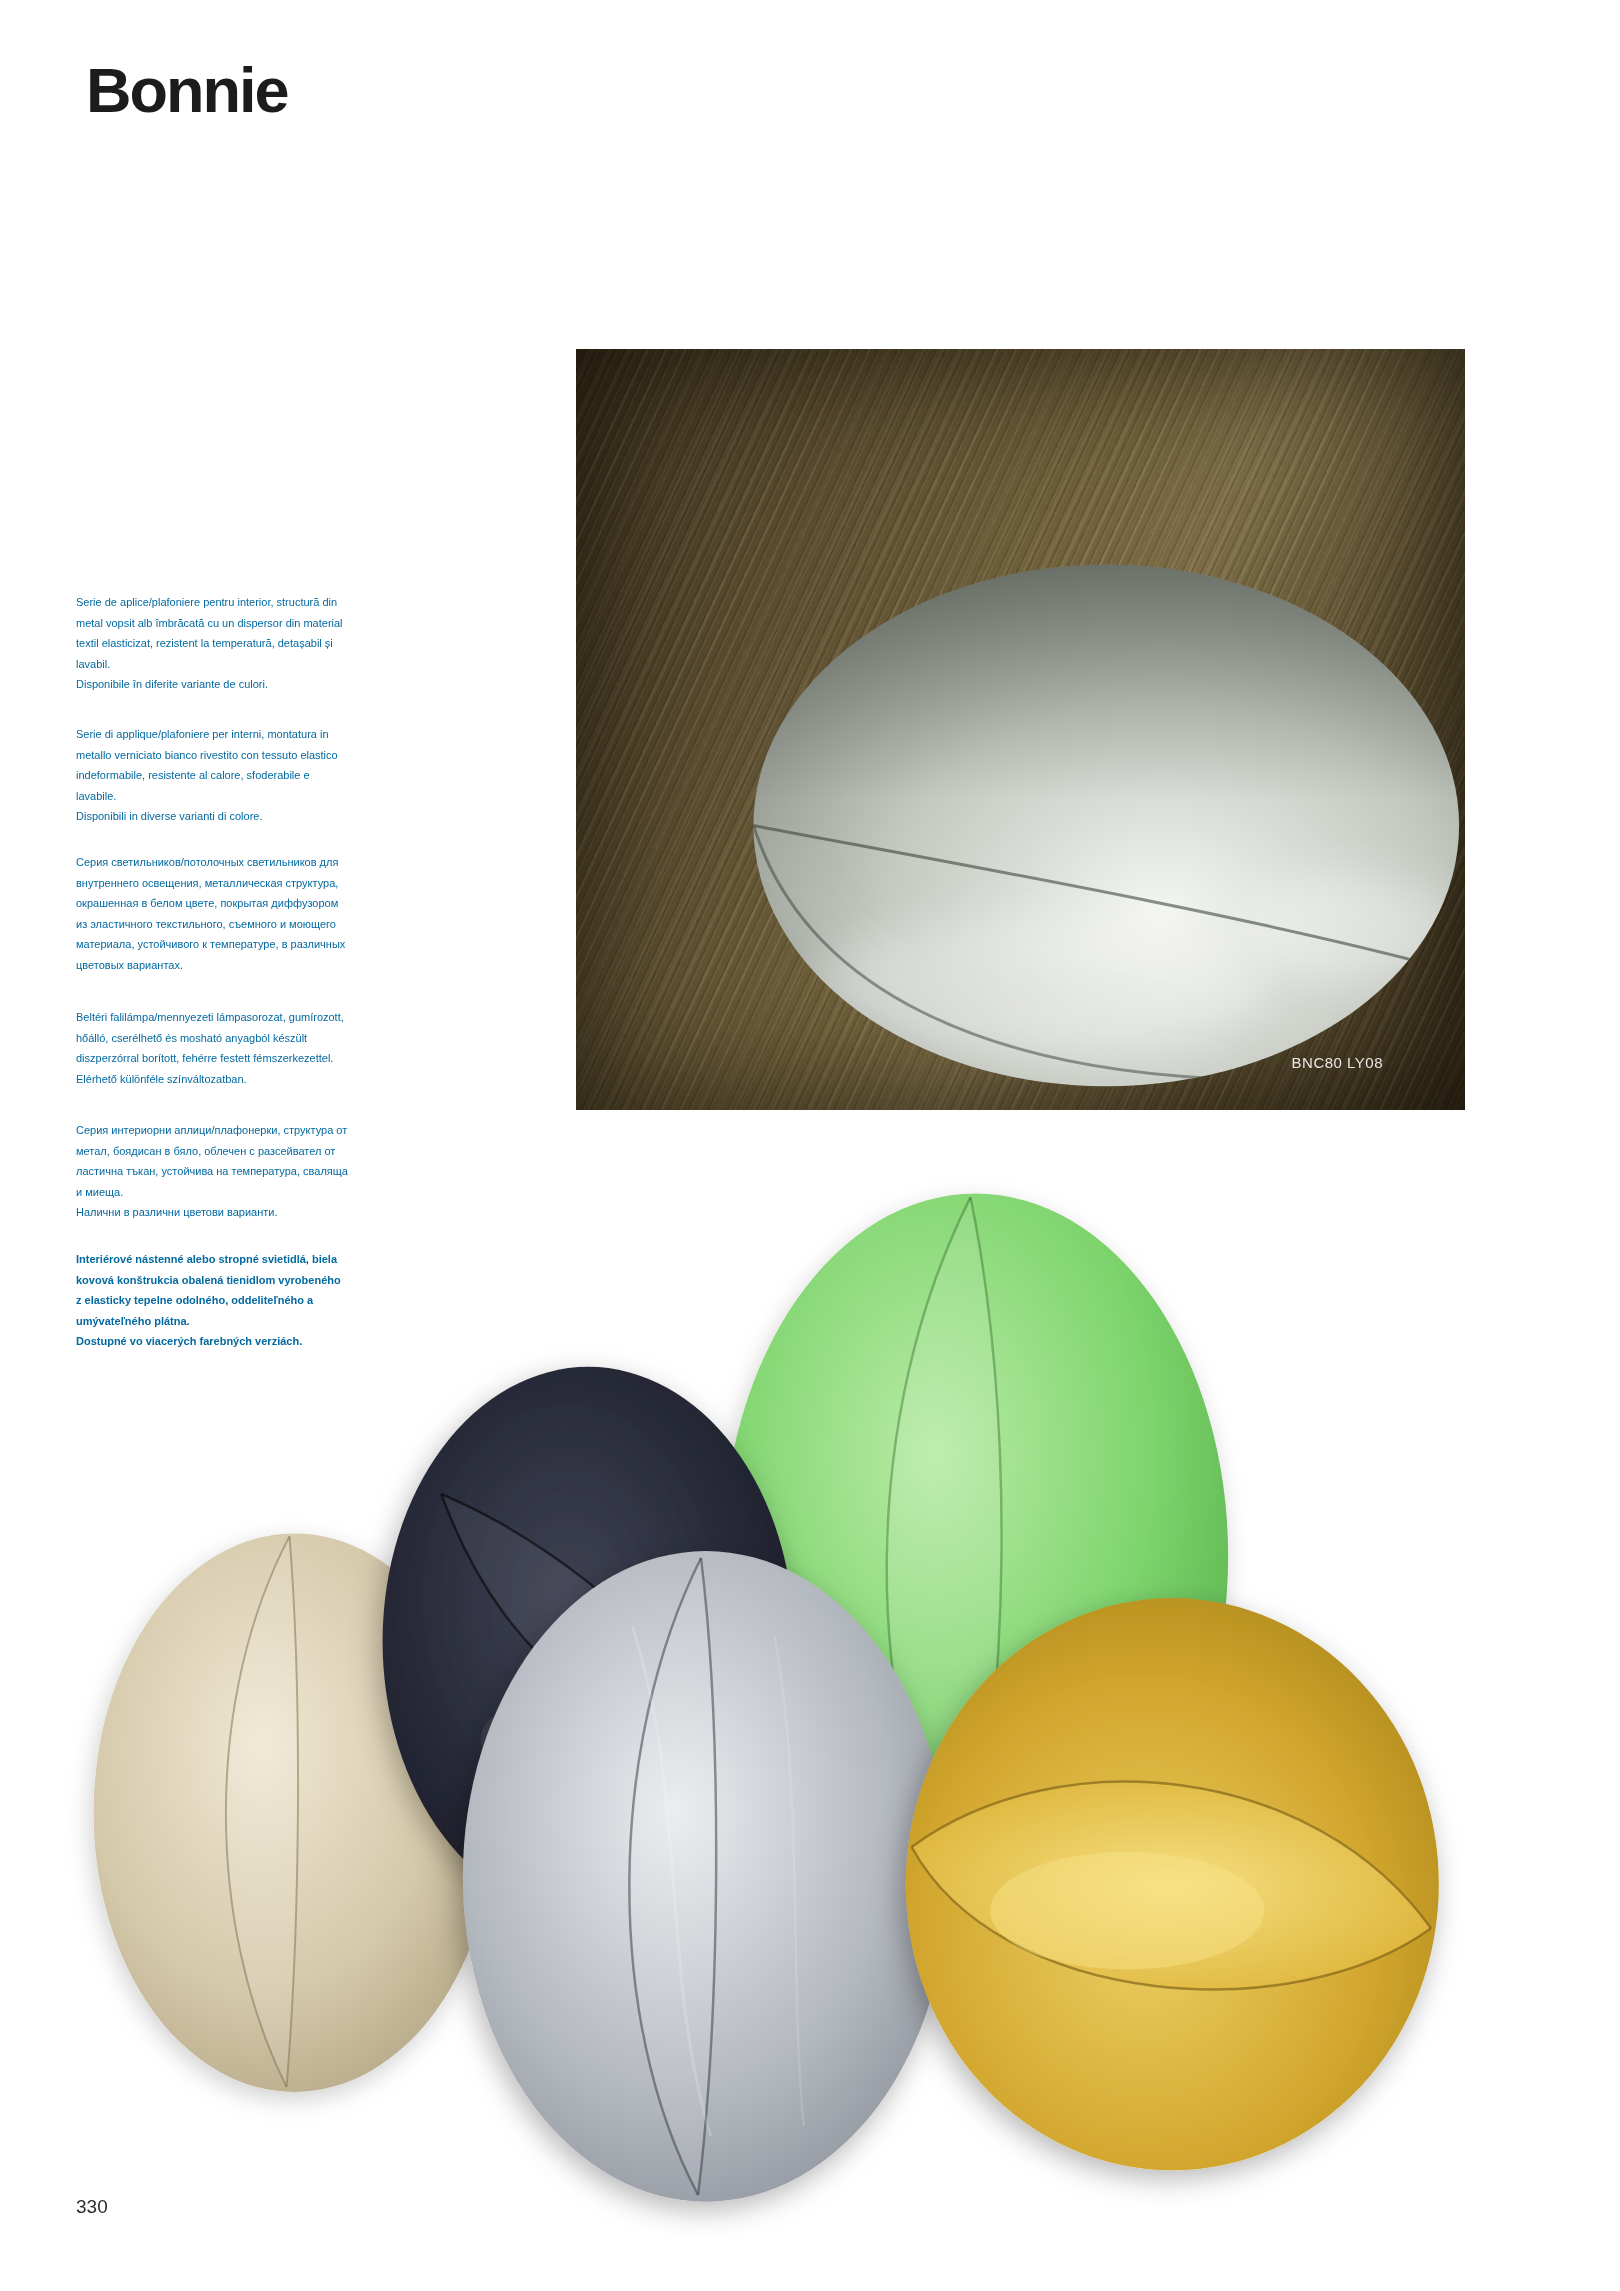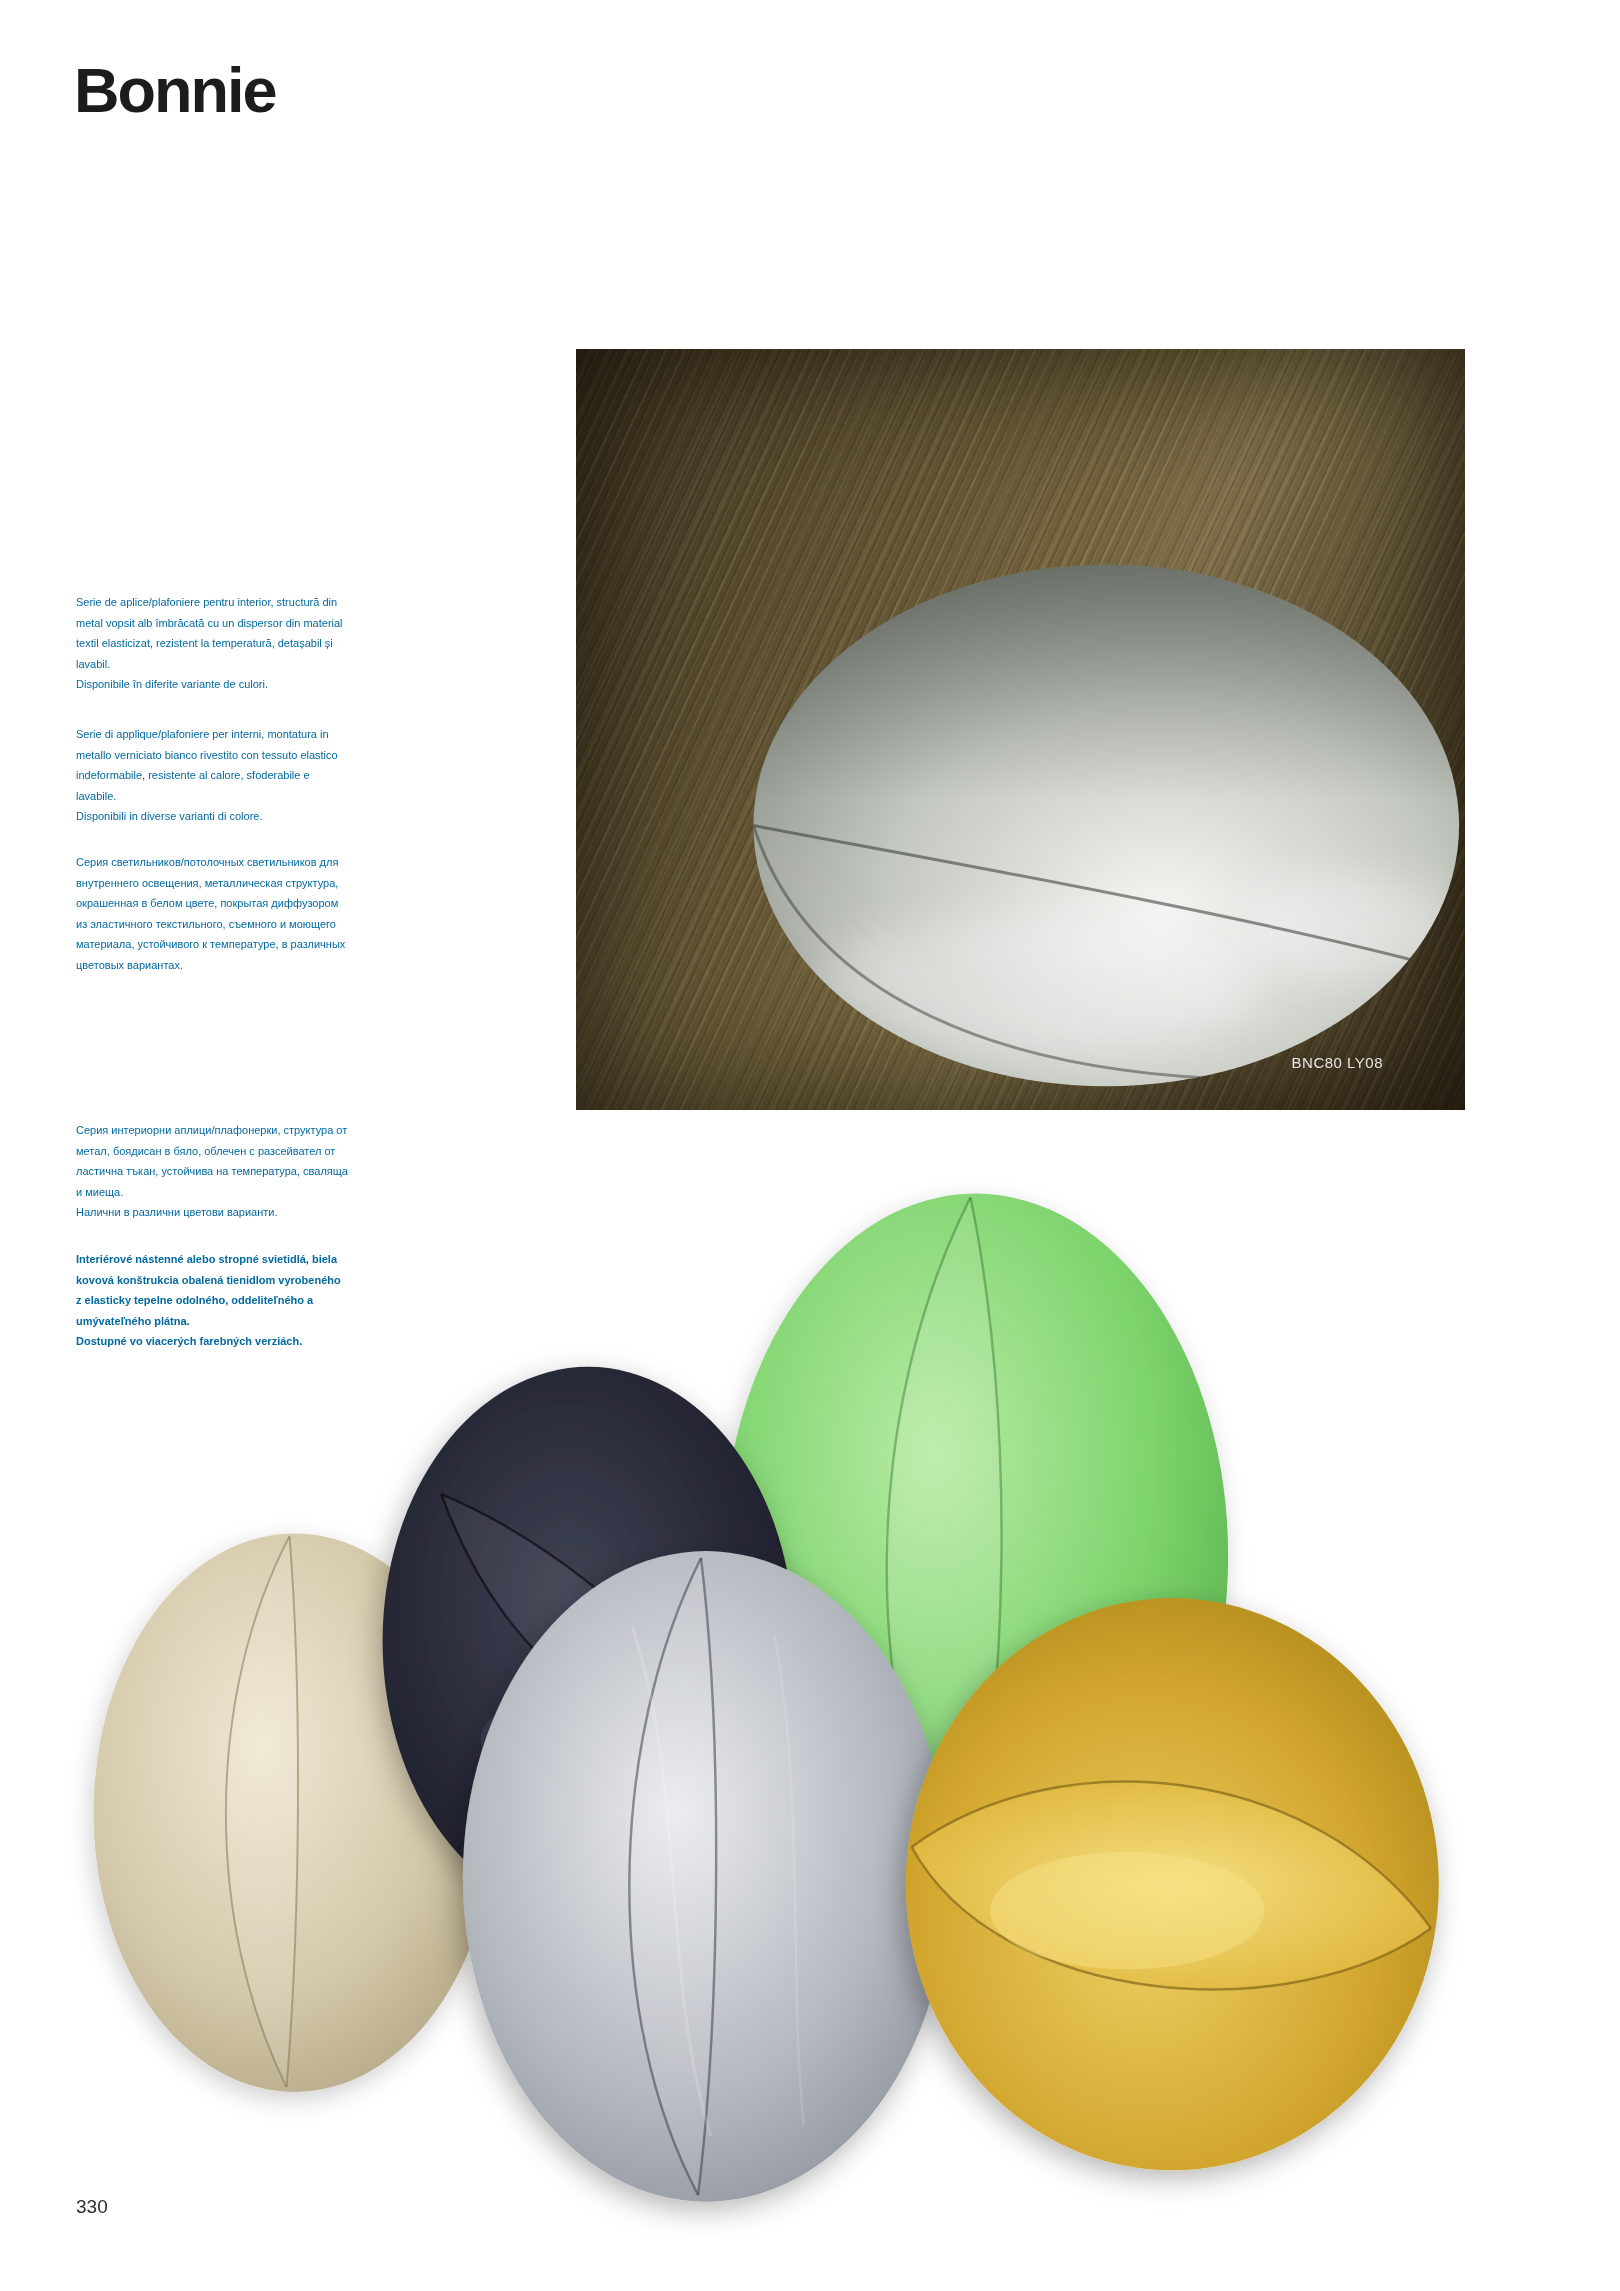--- a/index.html
+++ b/index.html
@@ -4,21 +4,21 @@
 <style>
   html,body{margin:0;padding:0;background:#ffffff;}
   .page{
     position:relative;
     width:1620px;height:2292px;
     background:#ffffff;
     font-family:"Liberation Sans", sans-serif;
     overflow:hidden;
   }
   .page-title{
-    position:absolute;left:74px;top:59px;
+    position:absolute;left:86px;top:59px;
     font-size:63px;font-weight:800;letter-spacing:-2px;
     color:#1e1b1c;margin:0;line-height:1;
   }
   .intro-en{
     position:absolute;left:76px;top:339px;width:382px;
     font-size:22px;font-weight:700;line-height:28px;
     color:#1d1b1c;white-space:pre-line;letter-spacing:0.1px;
   }
   .desc{
     position:absolute;left:76px;width:392px;
@@ -69,20 +69,24 @@
 metallo verniciato bianco rivestito con tessuto elastico
 indeformabile, resistente al calore, sfoderabile e
 lavabile.
 Disponibili in diverse varianti di colore.</div>
   <div class="desc desc-ru">Серия светильников/потолочных светильников для
 внутреннего освещения, металлическая структура,
 окрашенная в белом цвете, покрытая диффузором
 из эластичного текстильного, съемного и моющего
 материала, устойчивого к температуре, в различных
 цветовых вариантах.</div>
+  <div class="desc desc-hu">Beltéri falilámpa/mennyezeti lámpasorozat, gumírozott,
+hőálló, cserélhető és mosható anyagból készült
+diszperzórral borított, fehérre festett fémszerkezettel.
+Elérhető különféle színváltozatban.</div>
   <div class="desc desc-bg">Серия интериорни аплици/плафонерки, структура от
 метал, боядисан в бяло, облечен с разсейвател от
 ластична тъкан, устойчива на температура, сваляща
 и миеща.
 Налични в различни цветови варианти.</div>
   <div class="desc desc-sk">Interiérové nástenné alebo stropné svietidlá, biela
 kovová konštrukcia obalená tienidlom vyrobeného
 z elasticky tepelne odolného, oddeliteľného a
 umývateľného plátna.
 Dostupné vo viacerých farebných verziách.</div>

